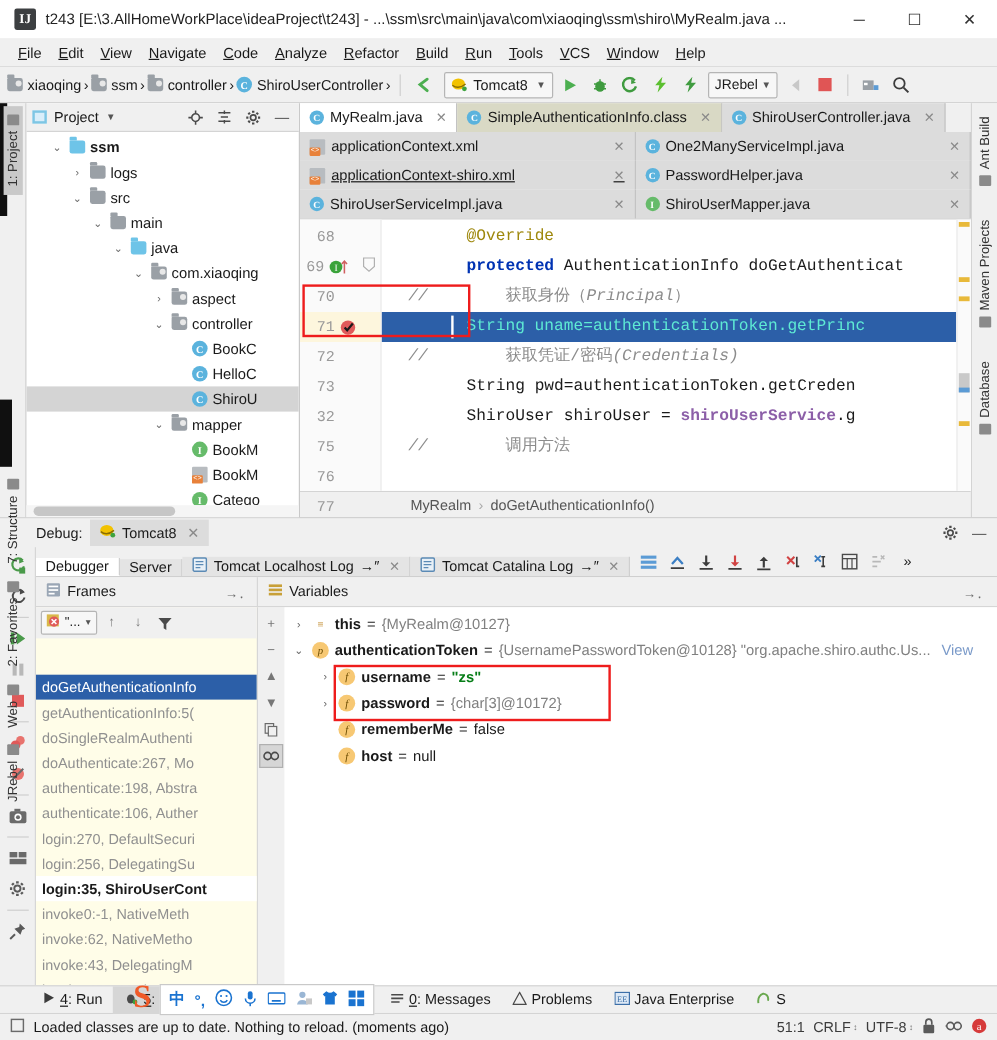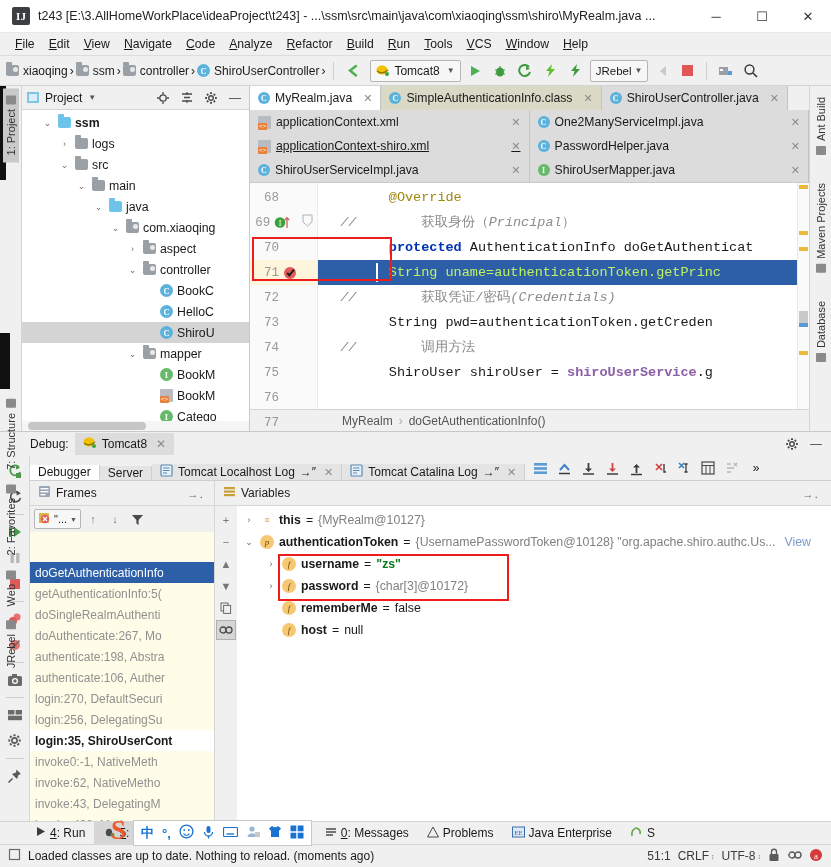--- a/index.html
+++ b/index.html
@@ -192,21 +192,21 @@
     font-family:"Liberation Mono", monospace; font-size:13.5px;
   }
   .cline { height:25px; line-height:25px; white-space:nowrap; padding-left:6px; position:relative; }
   .cline.sel { background:#2c5fa8; }
   .kw { color:#0033b3; font-weight:bold; }
   .cm { color:#8c8c8c; font-style:italic; }
   .cm-cn { color:#8c8c8c; font-style:normal; }
   .ty { color:#1a1a1a; }
   .fld { color:#8c5fa8; font-weight:bold; }
   .ann { color:#9e880d; }
-  .white { color:#bef264; }
+  .white { color:#5eead4; }
 
   .markers {
     width:12px; min-width:12px; background:#fafafa; border-left:1px solid #eaeaea; position:relative;
   }
   .mk { position:absolute; left:1px; width:9px; height:4px; }
 
   .breadcrumb {
     height:22px; min-height:22px; background:#f0f0f0; border-top:1px solid #d4d4d4;
     display:flex; align-items:center; gap:6px; padding-left:92px; font-size:12px; color:#555;
   }
@@ -692,45 +692,45 @@
             </div>
             <div class="gline">
               <span class="num">72</span>
               <span style="width: 34px; display: inline-flex; align-items: center; justify-content: flex-start; padding-left: 4px;"></span>
             </div>
             <div class="gline">
               <span class="num">73</span>
               <span style="width: 34px; display: inline-flex; align-items: center; justify-content: flex-start; padding-left: 4px;"></span>
             </div>
             <div class="gline">
-              <span class="num">74</span>
+              <span class="num">32</span>
               <span style="width: 34px; display: inline-flex; align-items: center; justify-content: flex-start; padding-left: 4px;"></span>
             </div>
             <div class="gline">
               <span class="num">75</span>
               <span style="width: 34px; display: inline-flex; align-items: center; justify-content: flex-start; padding-left: 4px;"></span>
             </div>
             <div class="gline">
               <span class="num">76</span>
               <span style="width: 34px; display: inline-flex; align-items: center; justify-content: flex-start; padding-left: 4px;"></span>
             </div>
             <div class="gline">
               <span class="num">77</span>
               <span style="width: 34px; display: inline-flex; align-items: center; justify-content: flex-start; padding-left: 4px;"></span>
             </div>
           </div>
         <div class="code" id="code">
             <div class="cline"><span class="ty" style="white-space: pre;">        </span><span class="ann" style="white-space: pre;">@Override</span></div>
+            <div class="cline"><span class="ty" style="white-space: pre;">        </span><span class="kw" style="white-space: pre;">protected</span><span class="ty" style="white-space: pre;"> AuthenticationInfo doGetAuthenticat</span></div>
             <div class="cline"><span class="cm" style="white-space: pre;">  //</span><span class="cm-cn" style="white-space: pre;">        获取身份（</span><span class="cm" style="white-space: pre;">Principal</span><span class="cm-cn" style="white-space: pre;">）</span></div>
-            <div class="cline"><span class="ty" style="white-space: pre;">        </span><span class="kw" style="white-space: pre;">protected</span><span class="ty" style="white-space: pre;"> AuthenticationInfo doGetAuthenticat</span></div>
             <div class="cline sel"><span class="white" style="white-space: pre;">        String uname=authenticationToken.getPrinc</span><span style="position: absolute; left: 58px; top: 3px; width: 1.5px; height: 19px; background: rgb(255, 255, 255);"></span></div>
             <div class="cline"><span class="cm" style="white-space: pre;">  //</span><span class="cm-cn" style="white-space: pre;">        获取凭证/密码</span><span class="cm" style="white-space: pre;">(Credentials)</span></div>
             <div class="cline"><span class="ty" style="white-space: pre;">        String </span><span class="ty" style="white-space: pre;">pwd</span><span class="ty" style="white-space: pre;">=authenticationToken.getCreden</span></div>
+            <div class="cline"><span class="ty" style="white-space: pre;">        ShiroUser shiroUser = </span><span class="fld" style="white-space: pre;">shiroUserService</span><span class="ty" style="white-space: pre;">.g</span></div>
             <div class="cline"><span class="cm" style="white-space: pre;">  //</span><span class="cm-cn" style="white-space: pre;">        调用方法</span></div>
-            <div class="cline"><span class="ty" style="white-space: pre;">        ShiroUser shiroUser = </span><span class="fld" style="white-space: pre;">shiroUserService</span><span class="ty" style="white-space: pre;">.g</span></div>
             <div class="cline"></div>
           </div>
         <div class="markers">
           <div class="mk" style="top:2px;background:#e8b93a;"></div>
           <div class="mk" style="top:48px;background:#e8b93a;"></div>
           <div class="mk" style="top:64px;background:#e8b93a;"></div>
           <div class="mk" style="top:128px;background:#c9c9c9;height:16px;"></div>
           <div class="mk" style="top:140px;background:#5b9bd5;"></div>
           <div class="mk" style="top:168px;background:#e8b93a;"></div>
         </div>

